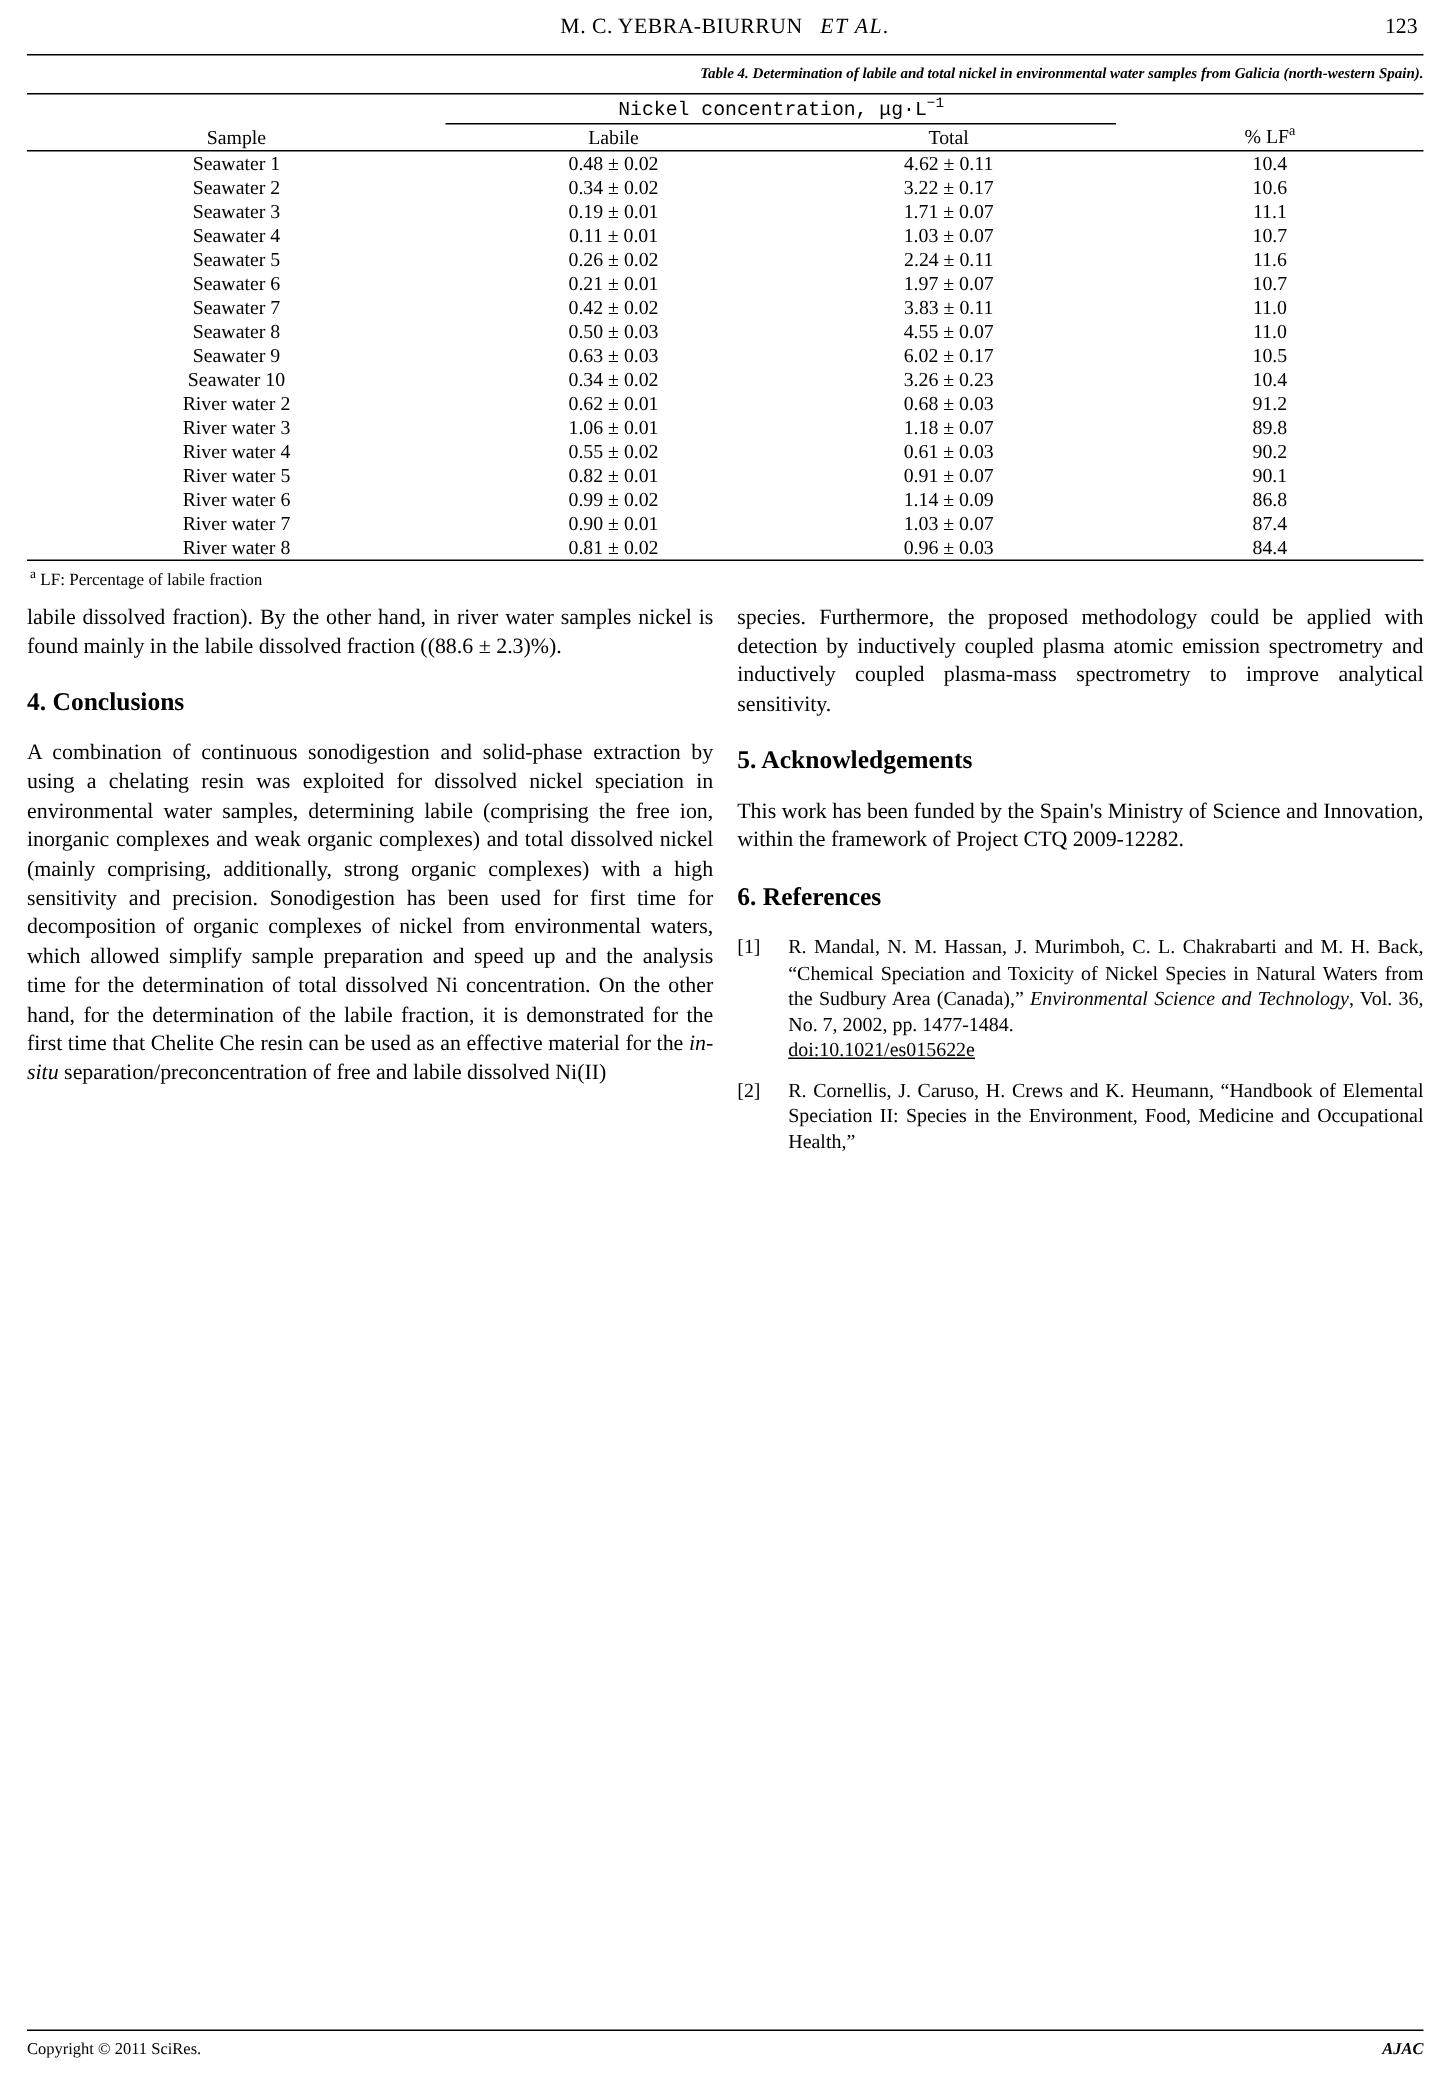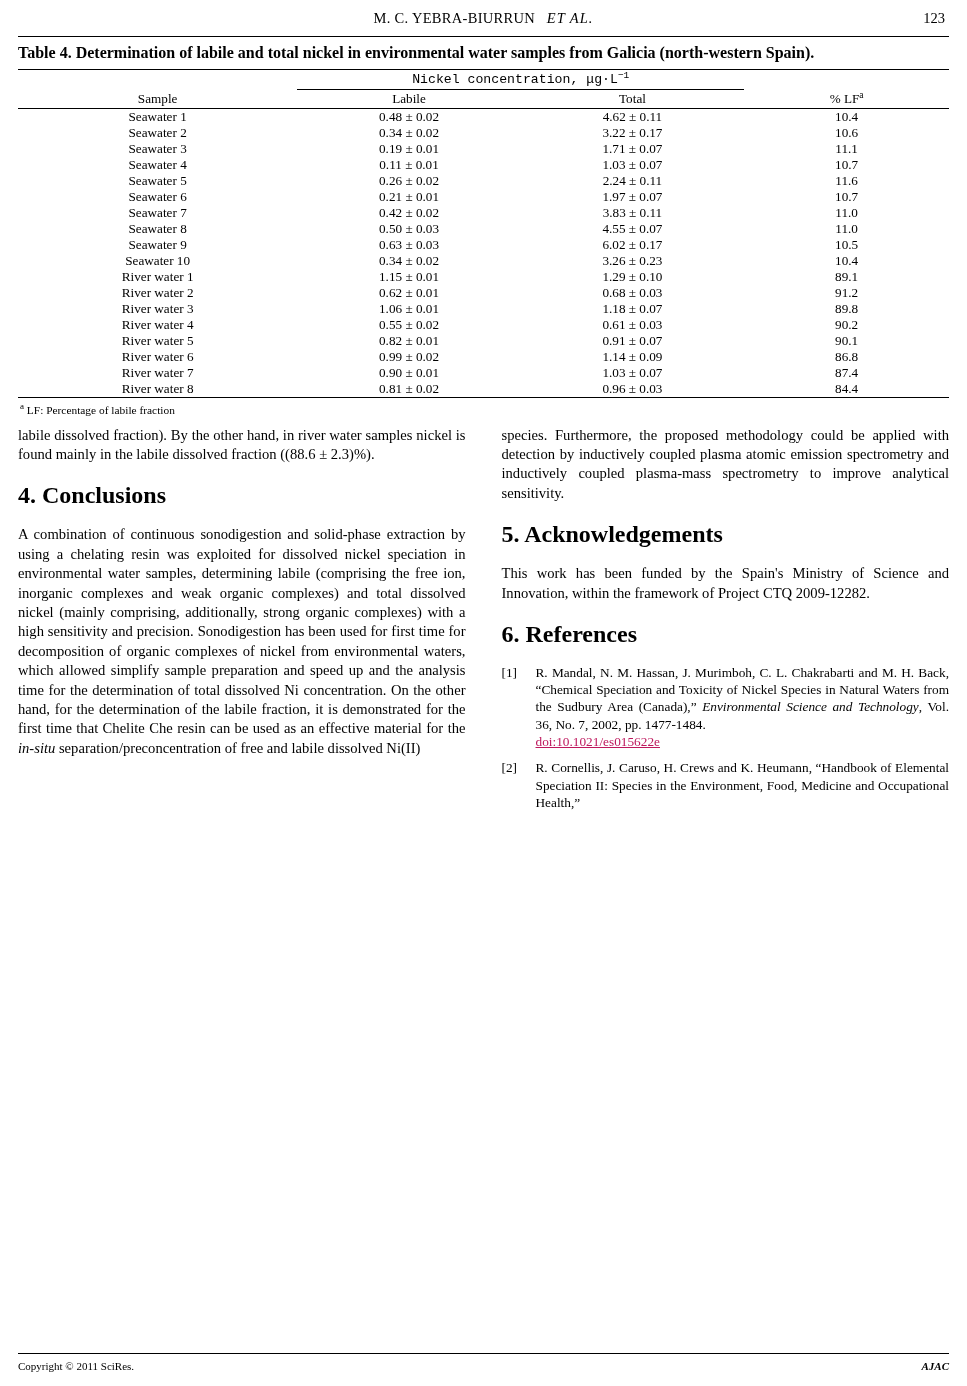--- a/index.html
+++ b/index.html
@@ -49,24 +49,25 @@
   .table-wrap {
     margin-top: 4px;
   }
   .rule-thick {
     border-top: 1.6px solid #000;
   }
   .rule-thin {
     border-top: 1px solid #000;
   }
   .table-caption {
-    font-size: 16px;
+    font-size: 10px;
     font-weight: bold;
-    text-align: left;
+    text-align: right;
     padding: 7px 0 7px 0;
+    font-style: italic;
   }
   table.data {
     width: 100%;
     border-collapse: collapse;
     font-size: 13.2px;
   }
   table.data td, table.data th {
     font-weight: normal;
     padding: 0;
   }
@@ -104,35 +105,35 @@
   sup.small { font-size: 9.5px; vertical-align: super; }
   .footnote {
     font-size: 11.4px;
     padding: 3px 0 0 2px;
   }
   .footnote sup { font-size: 9px; }
 
   
   .columns {
     display: flex;
-    gap: 36px;
+    gap: 16px;
     margin-top: 10px;
   }
   .col {
     width: 464px;
     font-size: 14.6px;
     line-height: 1.33;
   }
   .col p {
     margin: 0 0 0 0;
     text-align: justify;
     text-justify: inter-word;
   }
   h2.section {
-    font-size: 24px;
+    font-size: 17px;
     font-weight: bold;
     margin: 16px 0 13px 0;
   }
   .italic { font-style: italic; }
 
   
   .ref {
     display: flex;
     font-size: 13.3px;
     line-height: 1.3;
@@ -140,21 +141,21 @@
   }
   .ref .num {
     width: 34px;
     flex: 0 0 34px;
   }
   .ref .txt {
     flex: 1;
     text-align: justify;
   }
   .doi {
-    color: #be185d;
+    color: #000000;
     text-decoration: underline;
   }
 
   
   .footer {
     position: absolute;
     left: 18px;
     right: 18px;
     bottom: 20px;
   }
@@ -271,26 +272,20 @@
             <td class="col-total">6.02 ± 0.17</td>
             <td class="col-lf">10.5</td>
           </tr>
           <tr class="body-row">
             <td class="col-sample">Seawater 10</td>
             <td class="col-labile">0.34 ± 0.02</td>
             <td class="col-total">3.26 ± 0.23</td>
             <td class="col-lf">10.4</td>
           </tr>
           <tr class="body-row">
-            <td class="col-sample">River water 1</td>
-            <td class="col-labile">1.15 ± 0.01</td>
-            <td class="col-total">1.29 ± 0.10</td>
-            <td class="col-lf">89.1</td>
-          </tr>
-          <tr class="body-row">
             <td class="col-sample">River water 2</td>
             <td class="col-labile">0.62 ± 0.01</td>
             <td class="col-total">0.68 ± 0.03</td>
             <td class="col-lf">91.2</td>
           </tr>
           <tr class="body-row">
             <td class="col-sample">River water 3</td>
             <td class="col-labile">1.06 ± 0.01</td>
             <td class="col-total">1.18 ± 0.07</td>
             <td class="col-lf">89.8</td>

